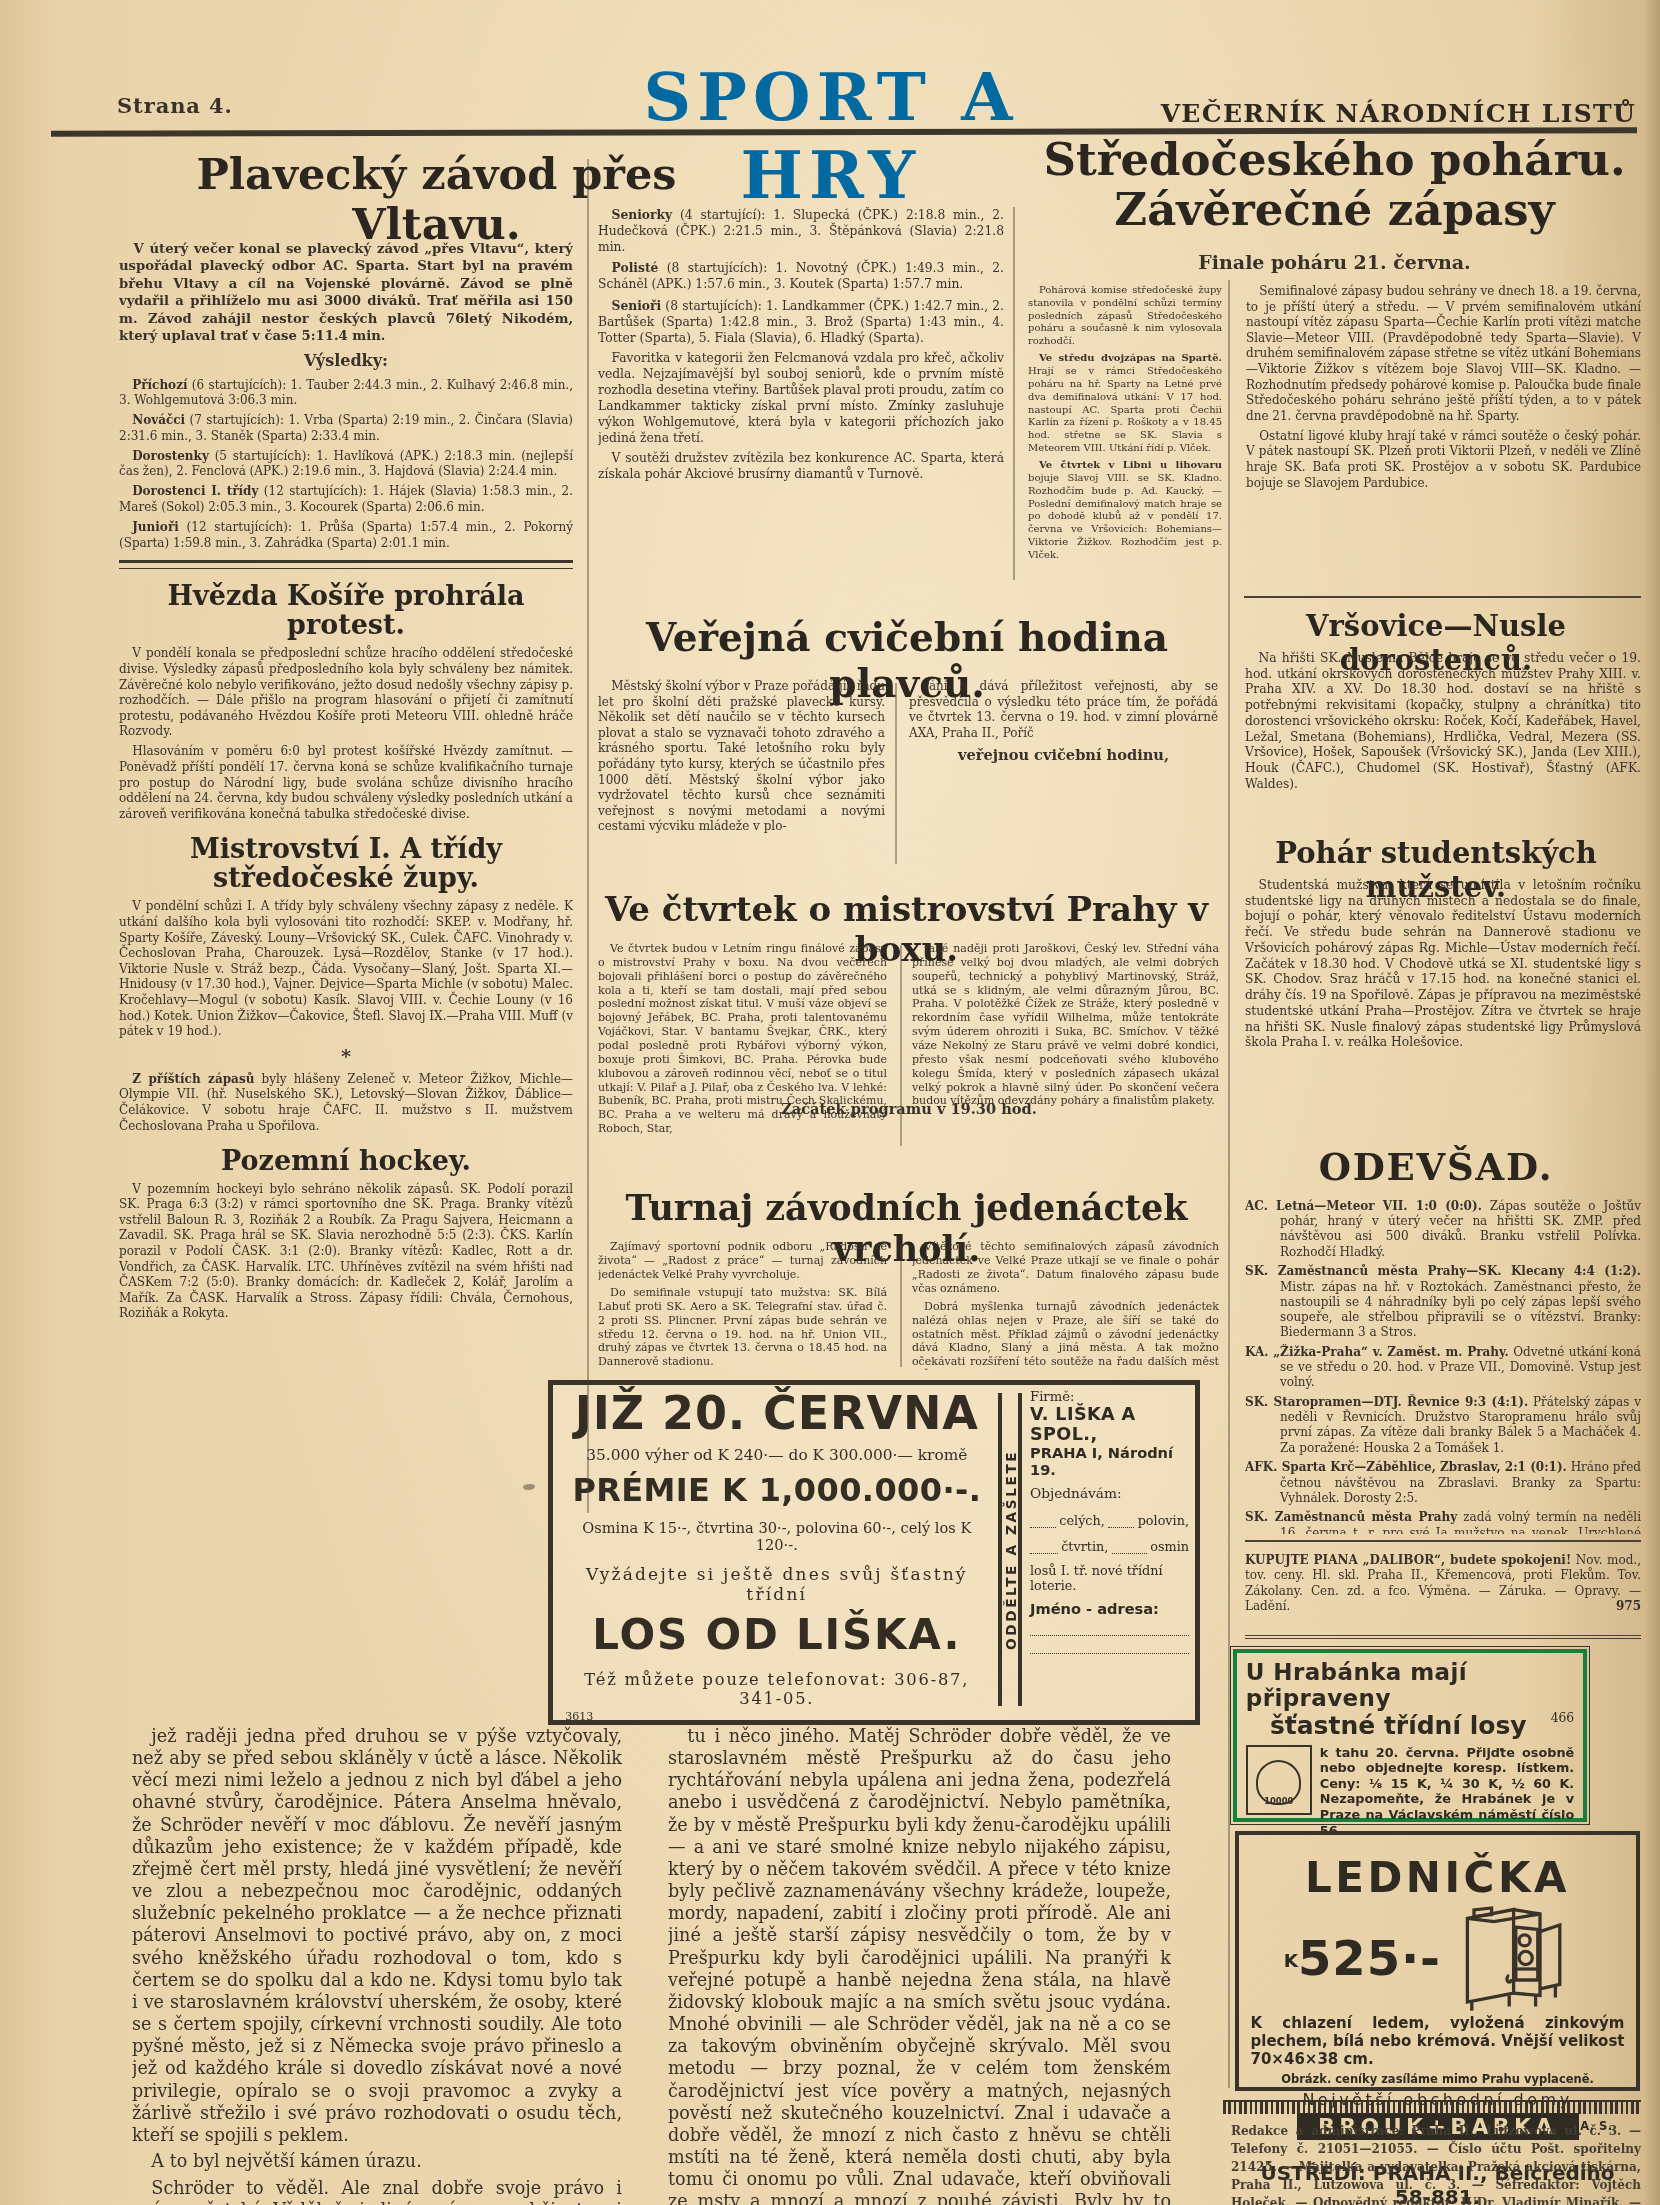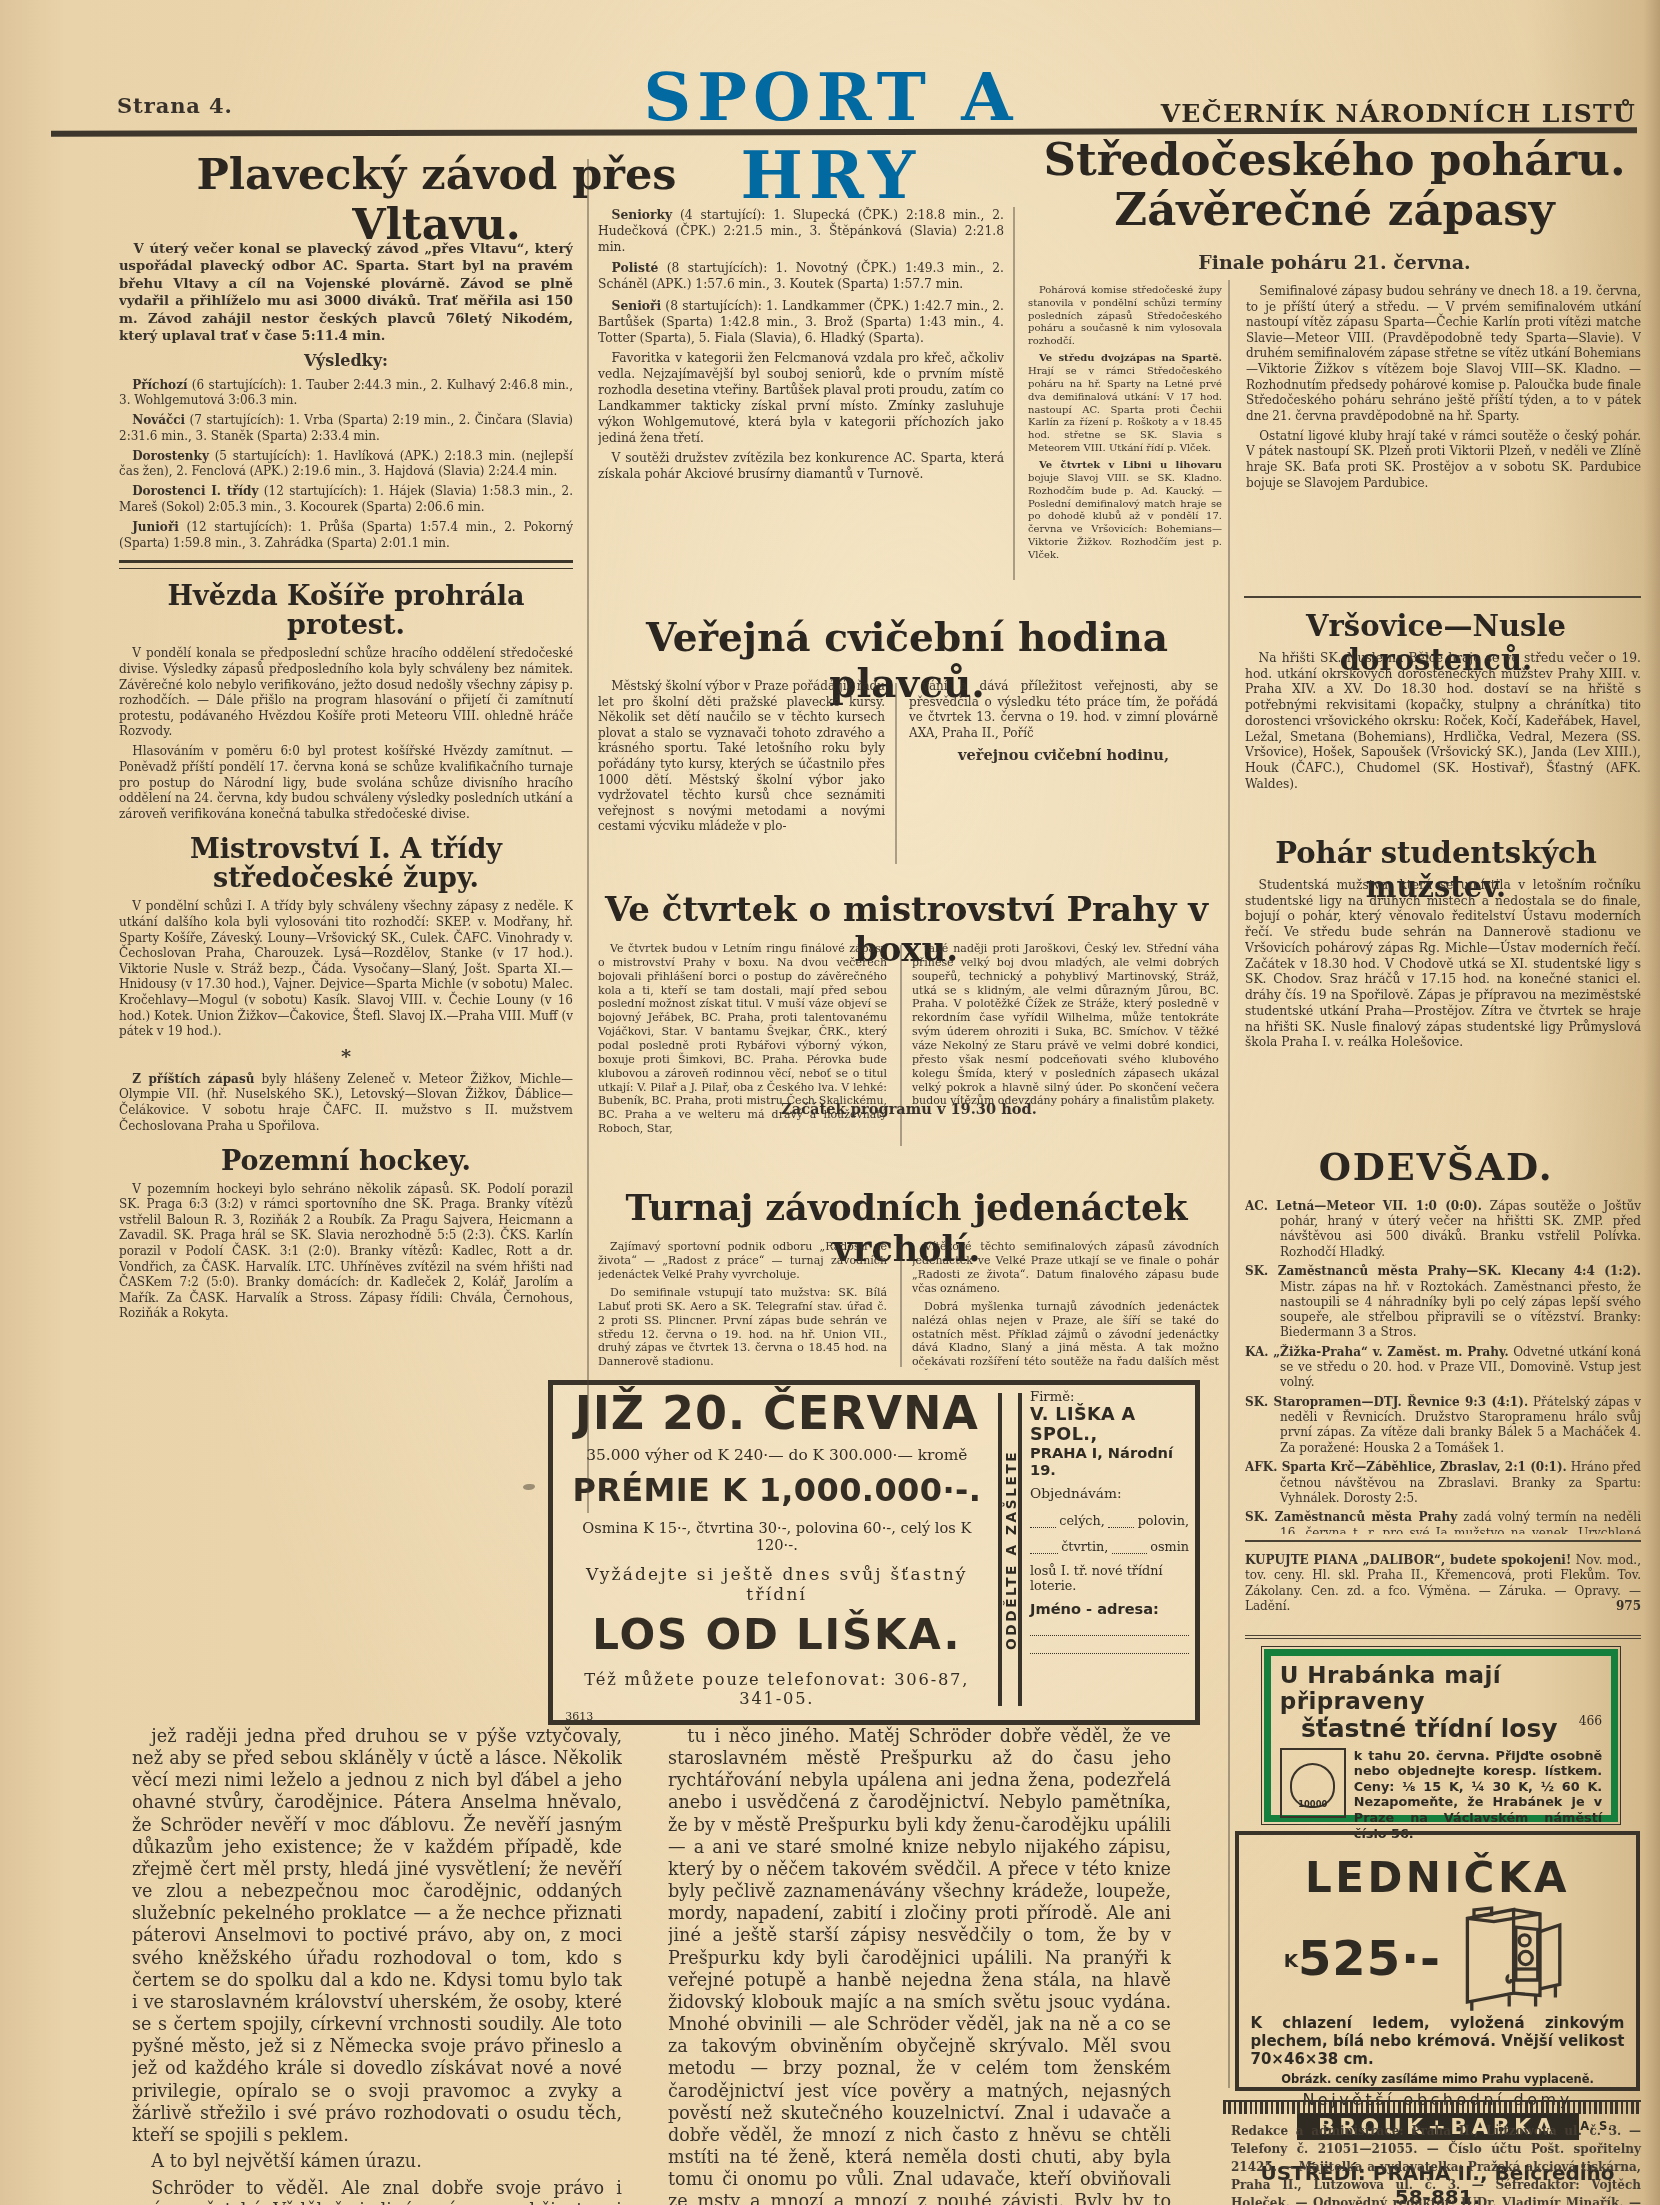--- a/index.html
+++ b/index.html
@@ -83,21 +83,21 @@
   #stud-title{left:1231px;top:836px;width:410px;font-size:29px;}
   #stud-para{left:1245px;top:878px;width:396px;height:251px;overflow:hidden;font-size:12.3px;line-height:1.28;}
   #odev-title{left:1231px;top:1145px;width:410px;font-size:37px;letter-spacing:1.8px;}
   #odev-items{left:1245px;top:1199px;width:396px;height:335px;overflow:hidden;font-size:12px;line-height:1.27;}
   #odev-items p{text-indent:0;padding-left:35px;}
   #odev-items p b{margin-left:-35px;}
   #rule-r1{left:1245px;top:1540px;width:396px;height:1.8px;background:#4a4235;}
   #piano{left:1245px;top:1553px;width:396px;height:77px;overflow:hidden;font-size:12px;line-height:1.28;}
   #piano p{text-indent:0;}
   #rule-r2{left:1245px;top:1635px;width:396px;height:4.4px;border-top:1.8px solid #4a4235;border-bottom:1.8px solid #4a4235;box-sizing:border-box;}
-  #hrabanek{left:1264px;top:1649px;width:354px;height:173px;border:7px solid #15803d;outline:1.8px solid #3a332a;outline-offset:2.2px;box-sizing:border-box;padding:6.2px 8.8px;font-family:"DejaVu Sans",sans-serif;color:#2f2a22;}
+  #hrabanek{left:1233px;top:1649px;width:354px;height:173px;border:4px solid #15803d;outline:1.8px solid #3a332a;outline-offset:2.2px;box-sizing:border-box;padding:6.2px 8.8px;font-family:"DejaVu Sans",sans-serif;color:#2f2a22;}
   #hrabanek .t1{font-size:23px;font-weight:bold;letter-spacing:0.4px;}
   #hrabanek .t2{font-size:25px;font-weight:bold;text-align:center;}
   #hrabanek .num{float:right;font-size:12.3px;font-weight:normal;font-family:"DejaVu Serif",serif;}
   #hrabanek .row{display:flex;gap:8px;margin-top:4.4px;}
   #bag{width:62px;height:66px;flex:none;border:2.6px solid #3a332a;display:flex;align-items:flex-end;justify-content:center;position:relative;}
   #bag .sack{position:absolute;left:8px;top:13.2px;width:41px;height:41px;border:2.6px solid #3a332a;border-radius:50% 50% 45% 45%;}
   #bag .label{position:relative;font-size:8.4px;font-weight:bold;margin-bottom:6.2px;}
   #hrabanek .body{font-size:12.8px;line-height:1.22;font-weight:bold;text-align:justify;}
   #lednicka{left:1235px;top:1831px;width:405px;height:260px;border:4.9px solid #3a332a;box-sizing:border-box;padding:4.4px 11.5px;font-family:"DejaVu Sans",sans-serif;color:#2f2a22;text-align:center;}
   #lednicka .t{font-size:42px;font-weight:bold;letter-spacing:3.5px;margin-top:14px;}

